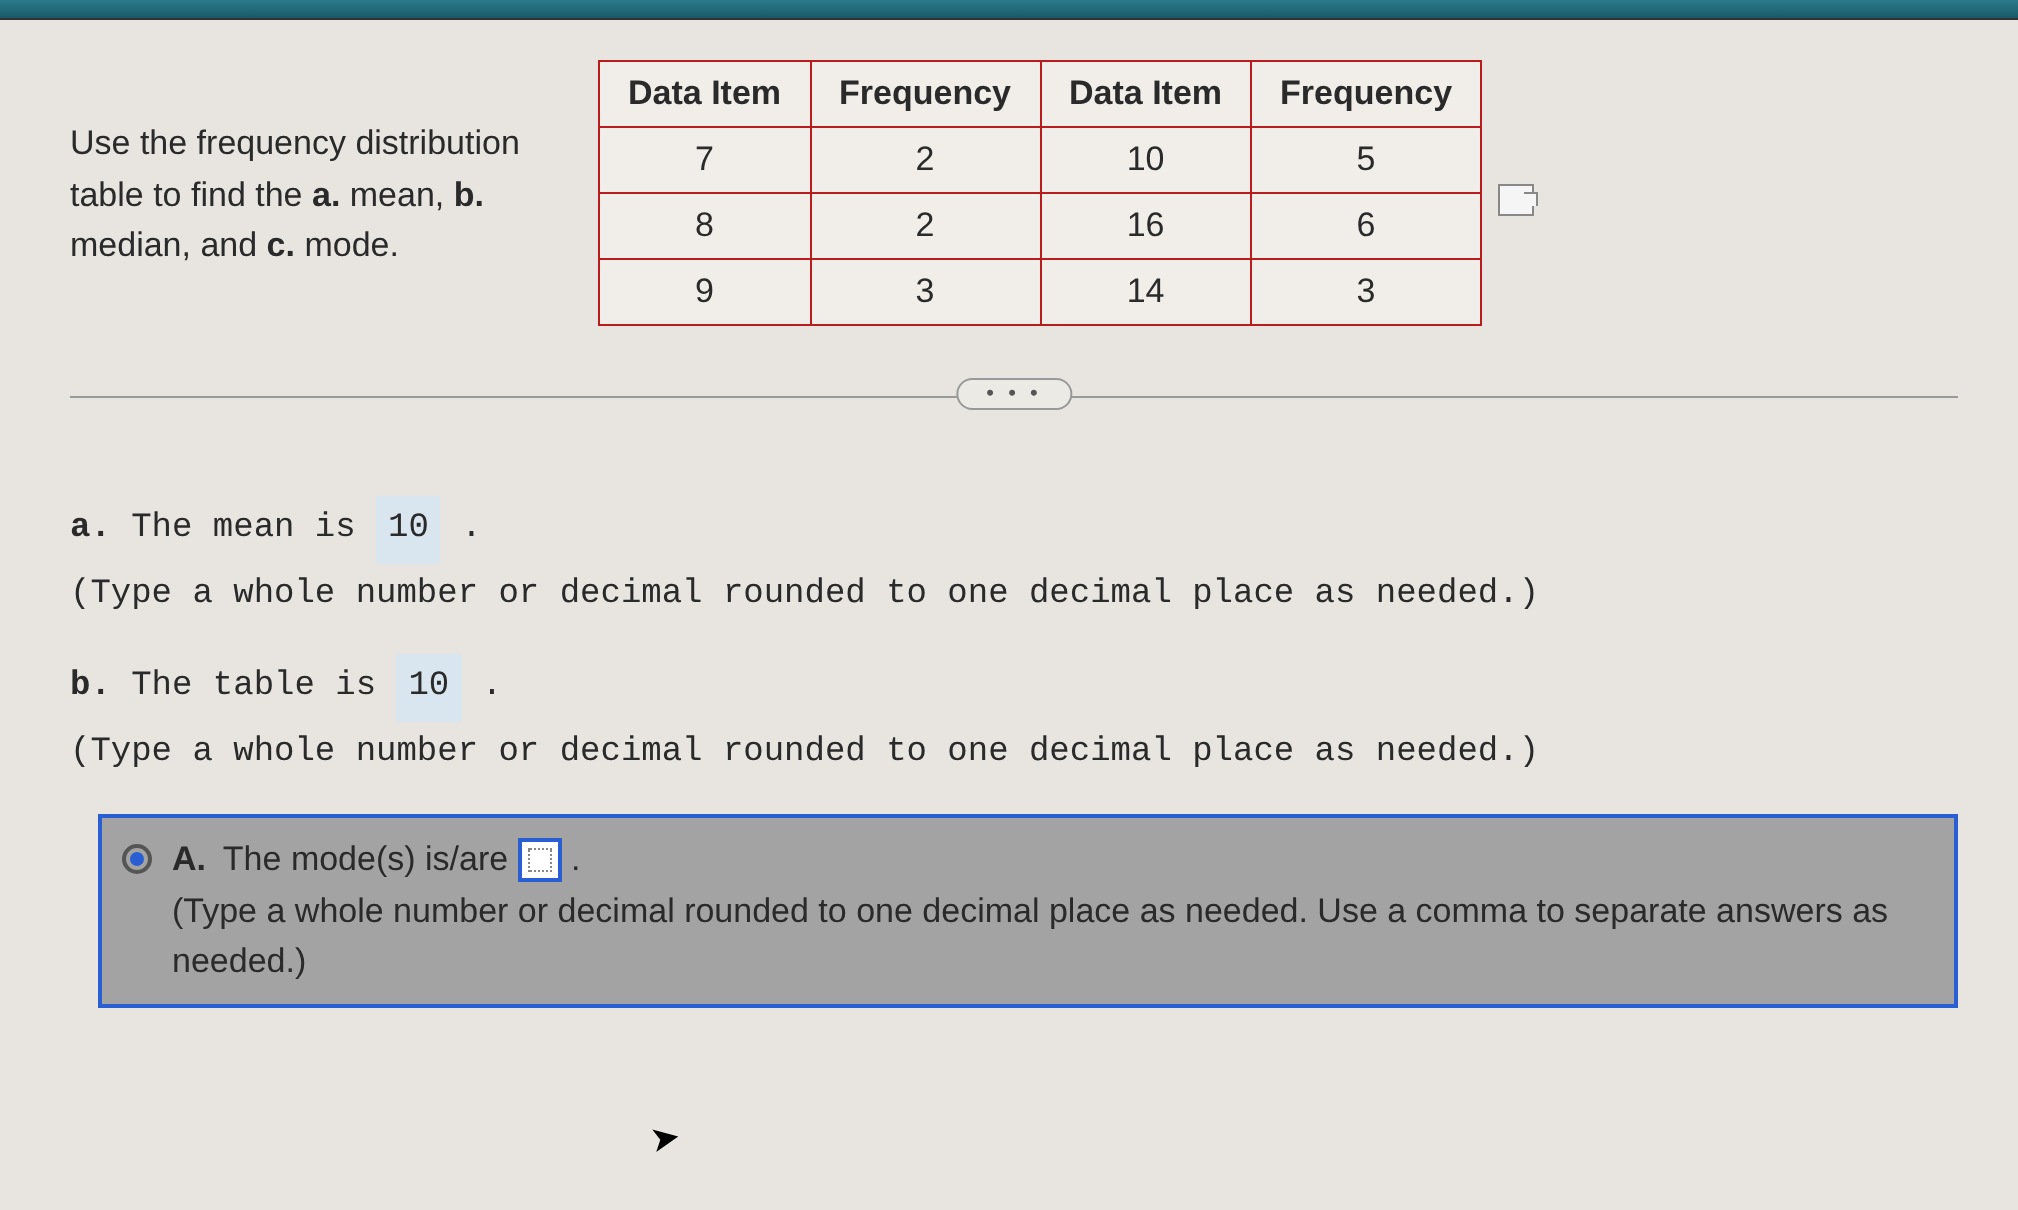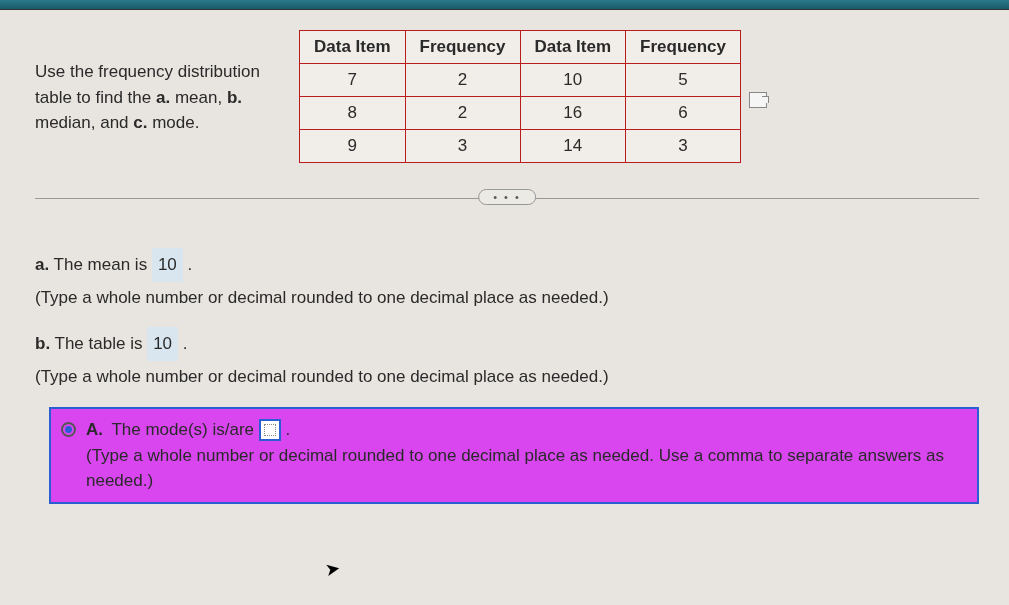--- a/index.html
+++ b/index.html
@@ -85,41 +85,41 @@
     padding: 1px 14px;
     font-size: 11px;
     letter-spacing: 2px;
     cursor: pointer;
     color:#555;
   }
   .qa-section {
     margin-top: 30px;
     line-height: 1.9;
   }
-  .part { margin-bottom: 12px; }
+  .part { margin-bottom: 12px; font-family: Liberation Mono, monospace; }
   .answer-val {
     background: #d9e6ef;
     padding: 1px 6px;
     display:inline-block;
     min-width:20px;
     text-align:center;
   }
   .choice-box {
     margin-top: 14px;
     margin-left: 14px;
   }
   .choice-row {
     display: flex;
     align-items: flex-start;
     gap: 10px;
     padding: 8px 10px;
   }
   .choice-row.selected {
     border: 2px solid #2a5fd4;
-    background: #d946ef;
+    background: #a3a3a3;
   }
   .radio {
     width: 15px; height: 15px;
     border: 2px solid #555;
     border-radius: 50%;
     margin-top: 5px;
     flex-shrink: 0;
     position: relative;
     cursor: pointer;
   }

